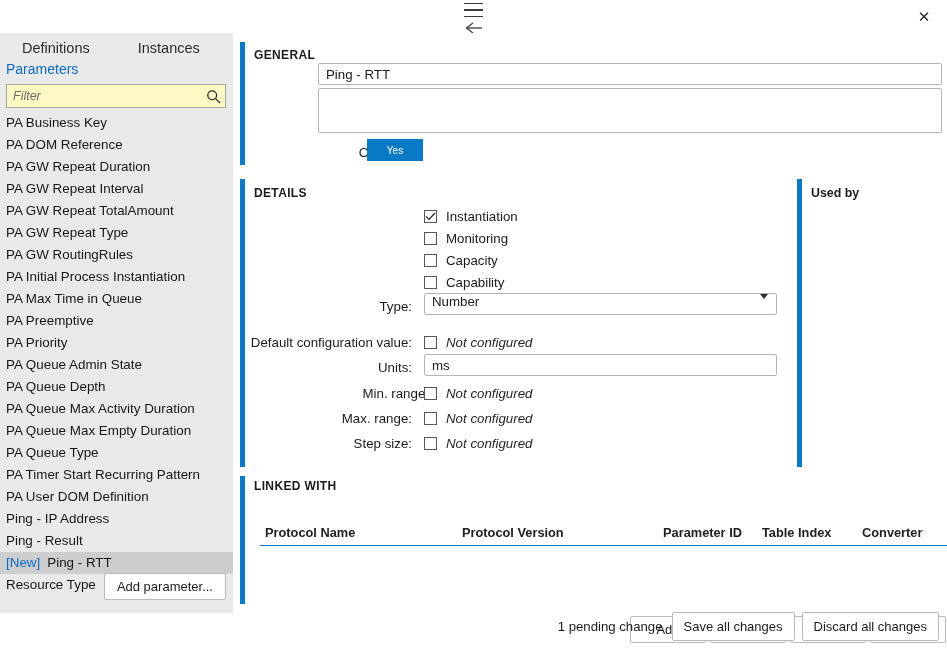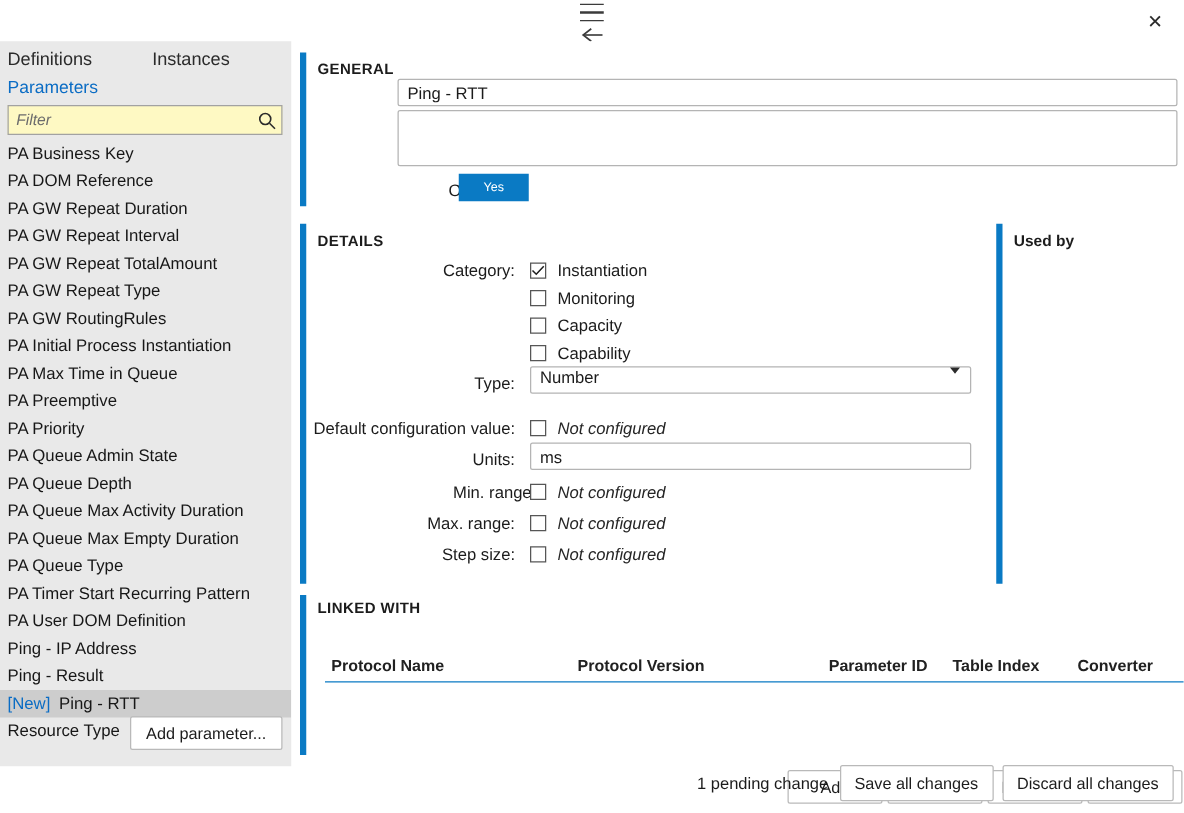--- a/index.html
+++ b/index.html
@@ -72,21 +72,21 @@
   
   .sidebar {
     position: absolute;
     left: 0; top: 33px;
     width: 233px; height: 580px;
     background: #e9e9e9;
     overflow: hidden;
   }
   .side-tabs {
     display: flex;
-    padding: 7px 0 0 6px;
+    padding: 7px 0 0 22px;
     font-size: 14.5px;
     color: #2b2b2b;
     text-align: right;
   }
   .side-tab { margin-right: 48px; cursor: pointer; }
   .side-sub {
     padding: 5px 0 2px 6px;
     font-size: 14px;
     color: #0a6cc4;
     cursor: pointer;
@@ -368,21 +368,20 @@
 
   <div class="lbl" style="left:0px;top:61px;width:172px;">Remarks:</div>
   <textarea class="tin" style="left: 78px; top: 55px; width: 624px; height: 45px;"></textarea>
 
   <div class="lbl" style="left:0px;top:112px;width:172px;">Optional:</div>
   <button class="pillbtn" style="left:79px;top:106px;width:56px;height:22px;">Yes</button>
 
   <div class="accent" style="top:146px;height:288px;"></div>
   <div class="section-title" style="left:14px;top:153px;">DETAILS</div>
 
-  <div class="lbl" style="left:0px;top:176px;width:172px;">Category:</div>
 
   <div class="cbrow" style="left:184px;top:176px;">
     <span class="cbox">
       <svg width="11" height="9" viewBox="0 0 11 9">
           <path d="M1 4.4 L4 7.4 L10 1" fill="none" stroke="#1d1d1d" stroke-width="1.2"></path>
         </svg>
     </span>
     <span class="cblabel">Instantiation</span>
   </div>
   <div class="cbrow" style="left:184px;top:198px;">

